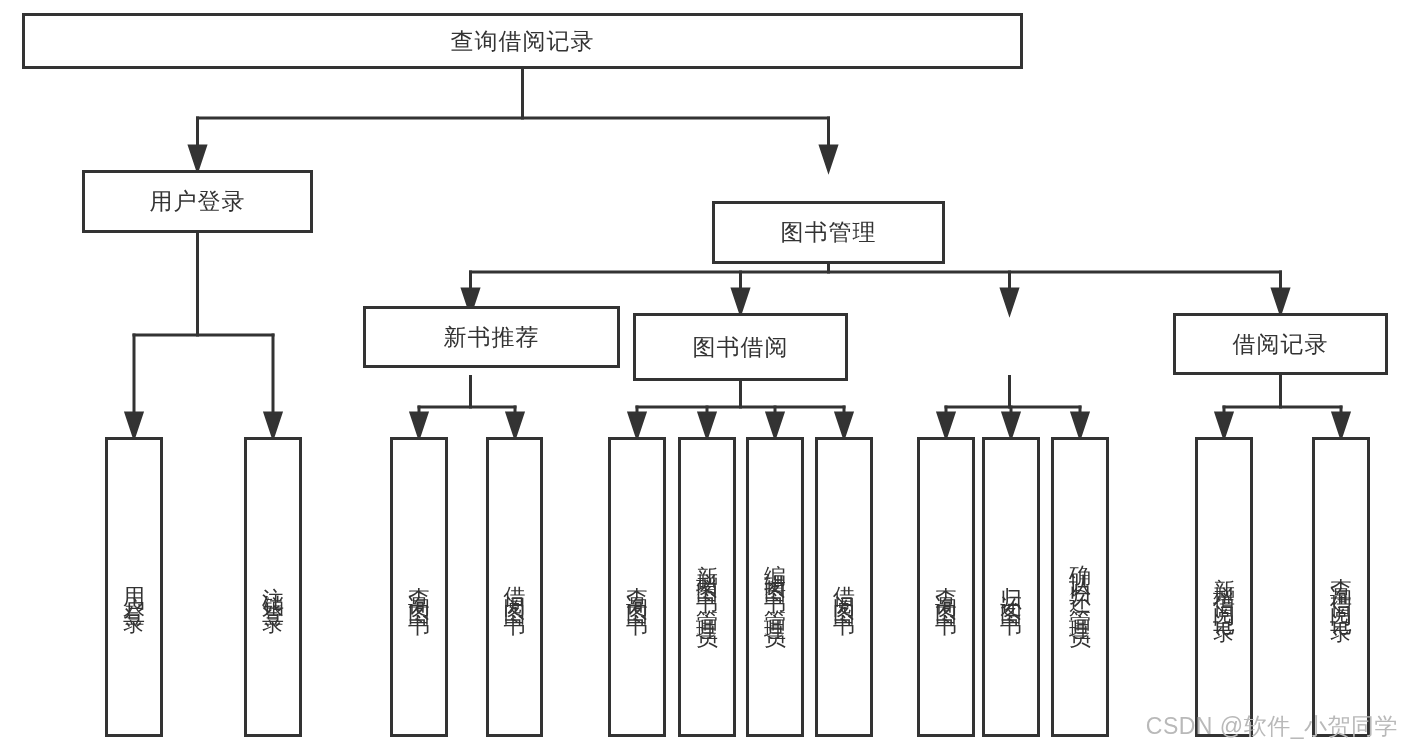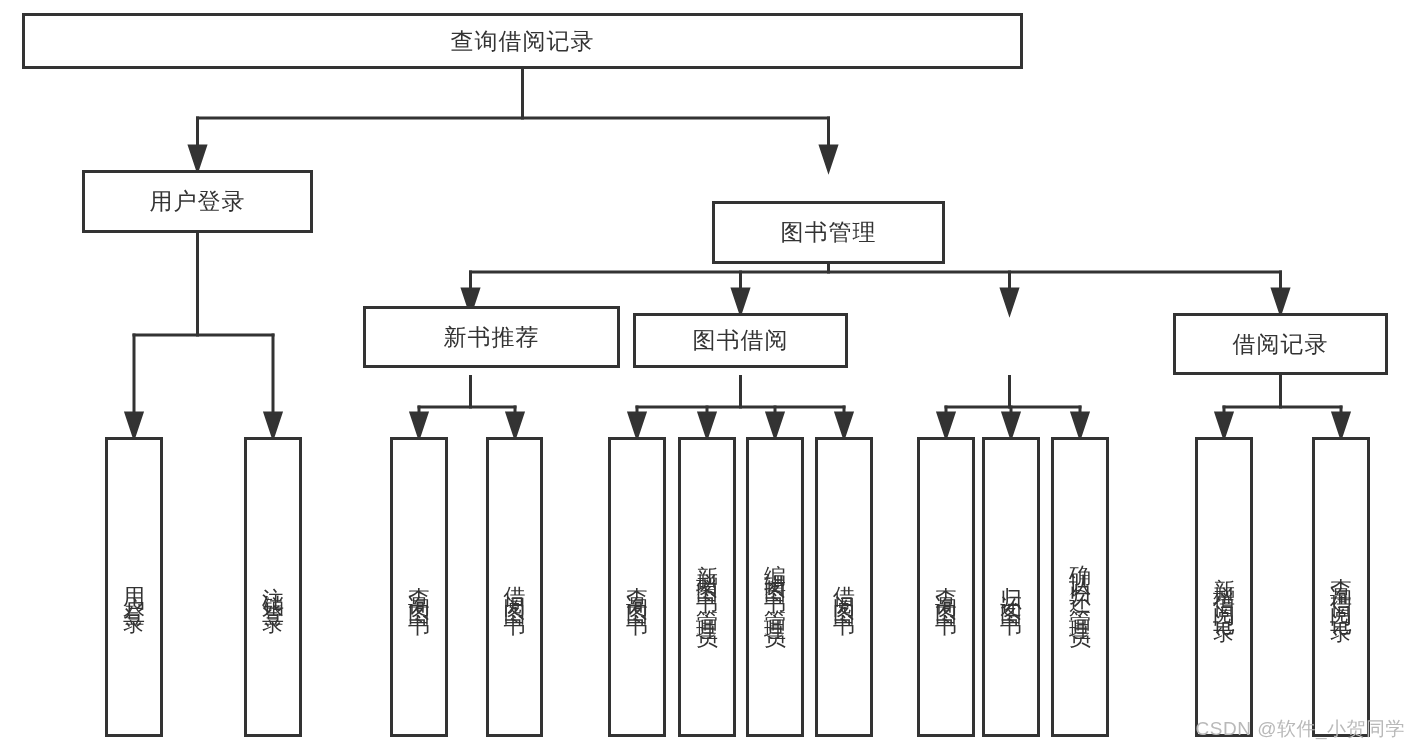--- a/index.html
+++ b/index.html
@@ -36,23 +36,23 @@
   .node .vlabel {
     writing-mode: vertical-rl;
     text-orientation: mixed;
     font-size: 22px;
     letter-spacing: 9px;
     line-height: 1;
     white-space: nowrap;
   }
   .watermark {
     position: absolute;
-    right: 0;
+    right: 7px;
     bottom: 5px;
-    font-size: 19px;
+    font-size: 23px;
     color: #b9b9b9;
     letter-spacing: 0.5px;
     z-index: 3;
     white-space: nowrap;
   }
 </style>
 </head>
 <body>
 
 <div class="stage">
@@ -128,21 +128,21 @@
   <div class="node" style="left:82px; top:170px; width:231px; height:63px;">
     <span class="hlabel">用户登录</span>
   </div>
   <div class="node" style="left:712px; top:170px; width:233px; height:63px;margin-top:31px;">
     <span class="hlabel">图书管理</span>
   </div>
 
   <div class="node" style="left:363px; top:306px; width:257px; height:62px;">
     <span class="hlabel">新书推荐</span>
   </div>
-  <div class="node" style="left:633px; top:313px; width:215px; height:55px;">
+  <div class="node" style="left:633px; top:313px; width:215px; height:68px;">
     <span class="hlabel">图书借阅</span>
   </div>
   <div class="node" style="left:1173px; top:313px; width:215px; height:62px;">
     <span class="hlabel">借阅记录</span>
   </div>
 
   <div class="node" style="left:105px; top:437px; width:58px; height:300px;">
     <span class="vlabel">用户登录</span>
   </div>
   <div class="node" style="left:244px; top:437px; width:58px; height:300px;">

